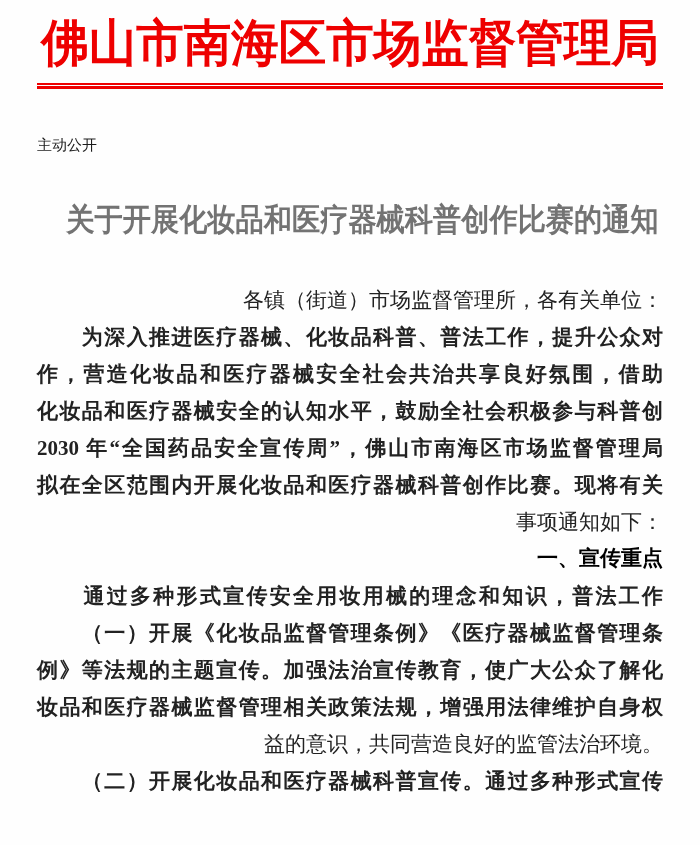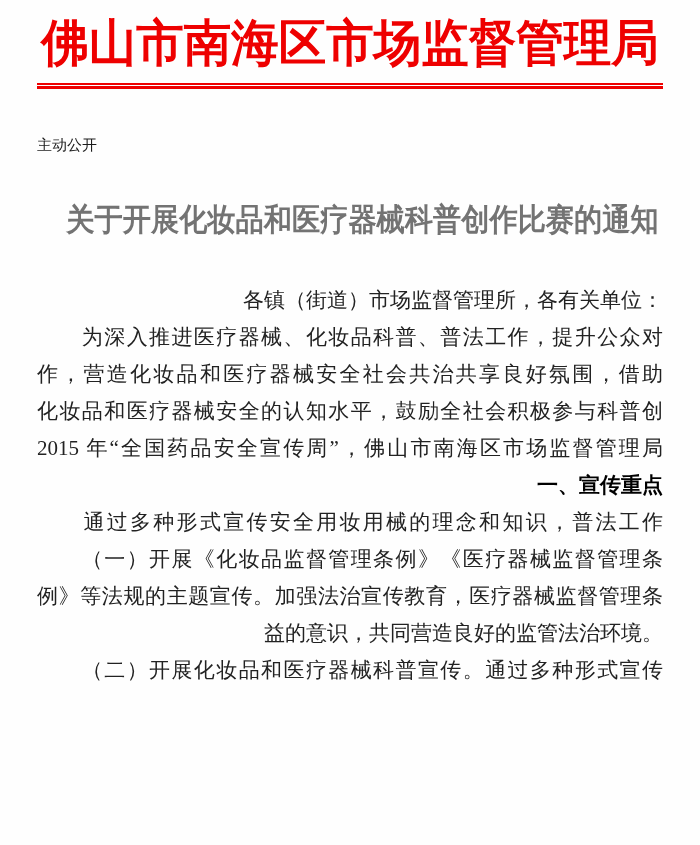--- a/index.html
+++ b/index.html
@@ -85,23 +85,24 @@
     height: 37px;
     line-height: 37px;
     white-space: nowrap;
     overflow: visible;
     text-align: right;
   }
   .line.j {
     white-space: normal;
     text-align: justify;
     text-align-last: justify;
+    font-weight: bold;
   }
   .line.h {
-    font-family: Liberation Serif, serif;
+    font-family: Liberation Mono, monospace;
     font-weight: bold;
     color: #000;
   }
 </style>
 </head>
 <body>
 
 <div class="page">
 
   <div class="banner">
@@ -114,22 +115,25 @@
 
   <h1 class="doc-title">
     <span class="doc-title-inner">关于开展化妆品和医疗器械科普创作比赛的通知</span>
   </h1>
 
   <div class="doc-body">
     <div class="line">各镇（街道）市场监督管理所，各有关单位：</div>
     <div class="line j">　　为深入推进医疗器械、化妆品科普、普法工作，提升公众对</div>
     <div class="line j">作，营造化妆品和医疗器械安全社会共治共享良好氛围，借助</div>
     <div class="line j">化妆品和医疗器械安全的认知水平，鼓励全社会积极参与科普创</div>
-    <div class="line j">2015 年“全国药品安全宣传周”，佛山市南海区市场监督管理局</div>
+    <div class="line j">2030 年“全国药品安全宣传周”，佛山市南海区市场监督管理局</div>
+    <div class="line j">拟在全区范围内开展化妆品和医疗器械科普创作比赛。现将有关</div>
+    <div class="line">事项通知如下：</div>
     <div class="line h">　　一、宣传重点</div>
     <div class="line j">　　通过多种形式宣传安全用妆用械的理念和知识，普法工作</div>
     <div class="line j">　　（一）开展《化妆品监督管理条例》《医疗器械监督管理条</div>
-    <div class="line j">例》等法规的主题宣传。加强法治宣传教育，医疗器械监督管理条</div>
+    <div class="line j">例》等法规的主题宣传。加强法治宣传教育，使广大公众了解化</div>
+    <div class="line j">妆品和医疗器械监督管理相关政策法规，增强用法律维护自身权</div>
     <div class="line">益的意识，共同营造良好的监管法治环境。</div>
     <div class="line j">　　（二）开展化妆品和医疗器械科普宣传。通过多种形式宣传</div>
   </div>
 
 </div>
 
 </body></html>

